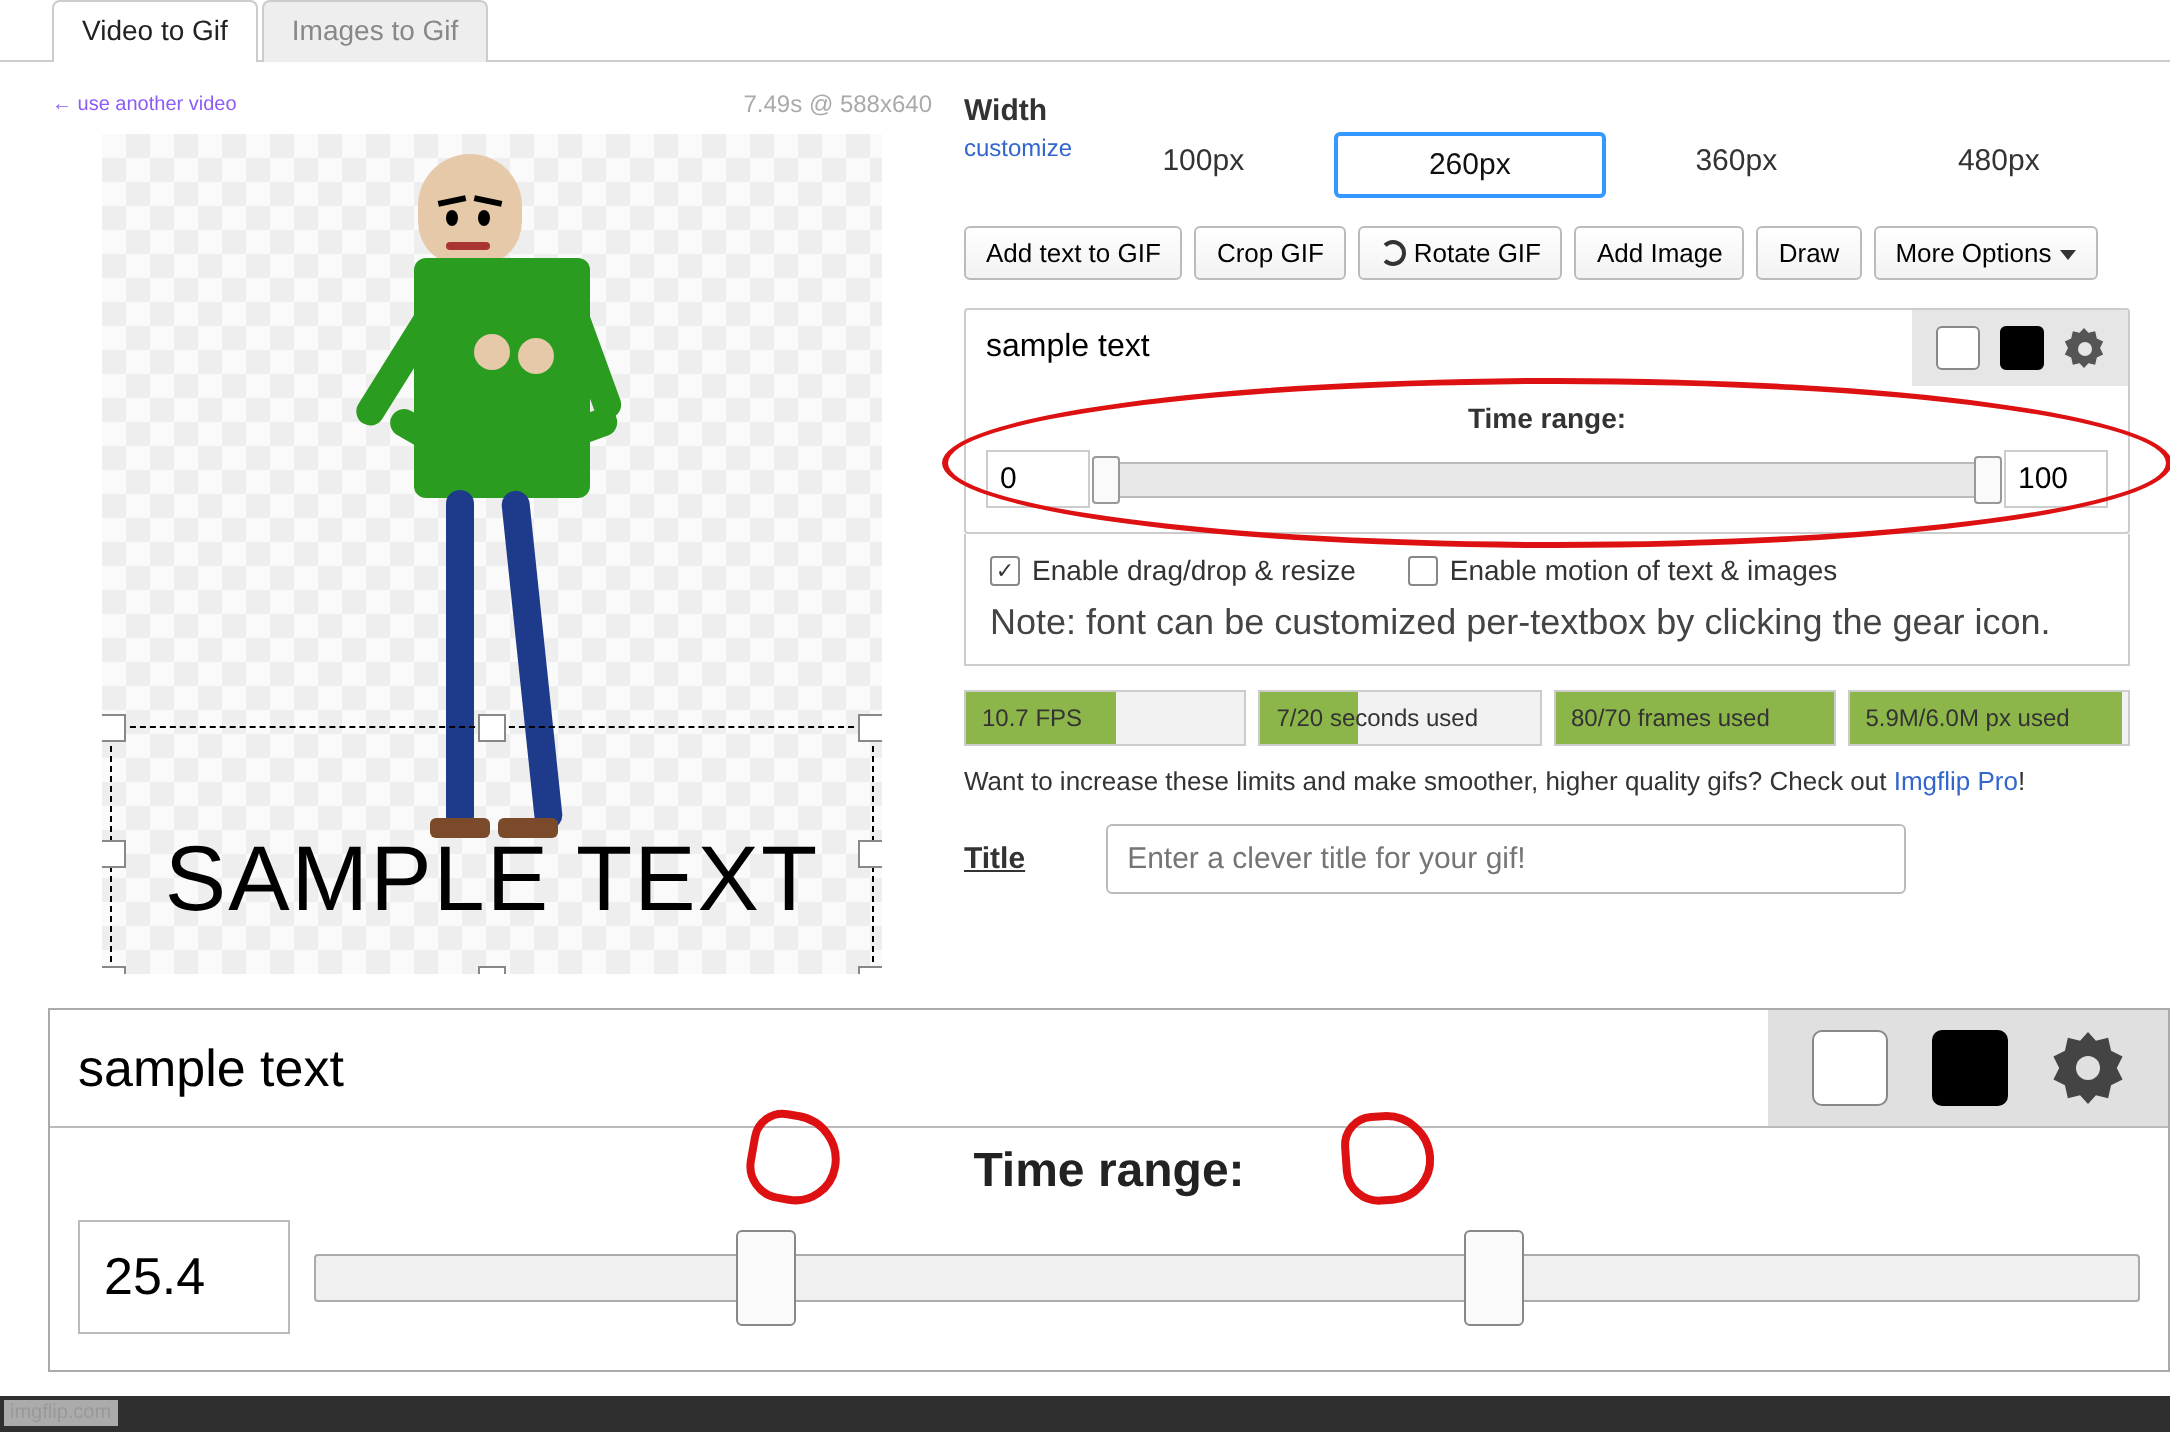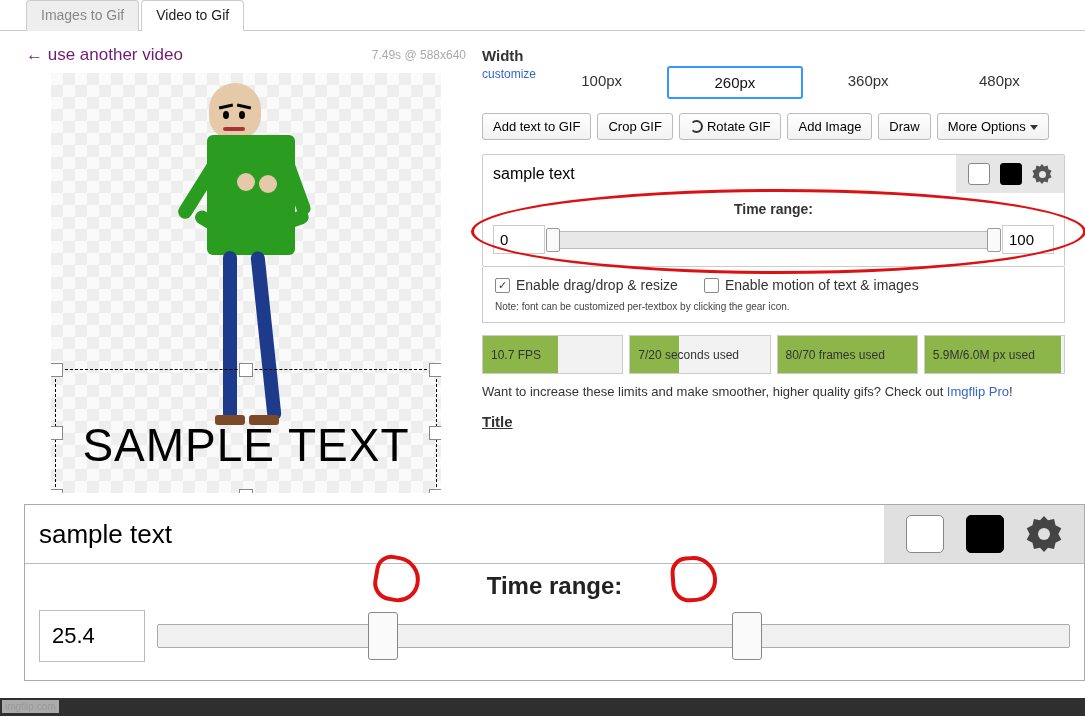--- a/index.html
+++ b/index.html
@@ -9,21 +9,21 @@
 .tabs { display: flex; gap: 2px; margin-left: 26px; }
 .tab { padding: 6px 14px 8px; border: 1px solid #ccc; border-bottom: none; border-radius: 4px 4px 0 0; font-size: 14px; cursor: pointer; background: #eee; color: #888; }
 .tab.active { background: #fff; color: #222; font-weight: 500; }
 .tab-divider { border-bottom: 1px solid #ccc; margin-top: -1px; }
 
 .main { display: flex; padding: 14px 20px 0 26px; gap: 16px; }
 
 
 .left { width: 440px; }
 .use-row { display: flex; justify-content: space-between; align-items: center; margin-bottom: 8px; }
-.use-another { color: #701a75; font-size: 17px; cursor: pointer; }
+.use-another { color: #8b5cf6; font-size: 10px; cursor: pointer; }
 .dims { color: #aaa; font-size: 12px; }
 
 .preview {
   width: 390px; height: 420px; margin: 0 auto; position: relative;
   background-image:
     linear-gradient(45deg, #eee 25%, transparent 25%),
     linear-gradient(-45deg, #eee 25%, transparent 25%),
     linear-gradient(45deg, transparent 75%, #eee 75%),
     linear-gradient(-45deg, transparent 75%, #eee 75%);
   background-size: 24px 24px;
@@ -93,24 +93,24 @@
 .range-num { width: 52px; border: 1px solid #ccc; padding: 5px 6px; font-size: 15px; text-align: left; }
 .range-track { flex: 1; height: 18px; background: #e8e8e8; border: 1px solid #bbb; border-radius: 2px; position: relative; }
 .range-handle { position: absolute; width: 14px; height: 24px; background: #fafafa; border: 1px solid #999; border-radius: 2px; top: -4px; cursor: grab; }
 .range-handle.rh1 { left: -8px; } .range-handle.rh2 { right: -8px; }
 .red-circle { position: absolute; left: -12px; right: -22px; top: -4px; bottom: -8px; border: 3px solid #d11; border-radius: 50%; pointer-events: none; }
 
 .checks { border: 1px solid #ccc; border-top: none; padding: 10px 12px; font-size: 14px; color: #333; margin-top: -10px; margin-bottom: 12px; }
 .check-row { display: flex; gap: 26px; margin-bottom: 8px; }
 .chk { display: flex; align-items: center; gap: 6px; cursor: pointer; }
 .chkbox { width: 15px; height: 15px; border: 1px solid #888; border-radius: 2px; display: inline-flex; align-items: center; justify-content: center; font-size: 11px; color: #333; }
-.note { font-size: 10px; color: #444; }
+.note { font-size: 18px; color: #444; }
 
 .stats { display: flex; gap: 6px; margin-bottom: 10px; }
-.stat { flex: 1; border: 1px solid #ccc; position: relative; font-size: 12px; color: #333; height: 39px; display: flex; align-items: center; padding: 0 8px; background: #f2f2f2; overflow: hidden; }
+.stat { flex: 1; border: 1px solid #ccc; position: relative; font-size: 12px; color: #333; height: 28px; display: flex; align-items: center; padding: 0 8px; background: #f2f2f2; overflow: hidden; }
 .stat-fill { position: absolute; left: 0; top: 0; bottom: 0; background: #8db64a; z-index: 0; }
 .stat span { position: relative; z-index: 1; }
 
 .promo { font-size: 13px; color: #333; margin-bottom: 14px; }
 .promo a { color: #3366cc; cursor: pointer; }
 
 .title-row { display: flex; align-items: center; gap: 40px; }
 .title-label { font-size: 15px; font-weight: 600; color: #333; text-decoration: underline; }
 .title-input { flex: 0 0 400px; border: 1px solid #bbb; border-radius: 3px; padding: 8px 10px; font-size: 15px; }
 
@@ -123,37 +123,37 @@
 .zoom-input { flex: 1; border: none; padding: 10px 14px; font-size: 26px; outline: none; }
 .zoom-tools { background: #e0e0e0; display: flex; gap: 22px; align-items: center; padding: 10px 22px; }
 .zoom-swatch { width: 38px; height: 38px; border: 1px solid #888; border-radius: 5px; cursor: pointer; }
 .zoom-swatch.white { background: #fff; } .zoom-swatch.black { background: #000; border-color: #000; }
 .zoom-gear { width: 36px; height: 36px; background: #444; cursor: pointer; clip-path: polygon(50% 0,61% 12%,78% 8%,82% 26%,98% 34%,90% 50%,98% 66%,82% 74%,78% 92%,61% 88%,50% 100%,39% 88%,22% 92%,18% 74%,2% 66%,10% 50%,2% 34%,18% 26%,22% 8%,39% 12%); position: relative; }
 .zoom-gear::after { content: ""; position: absolute; width: 12px; height: 12px; background: #e0e0e0; border-radius: 50%; left: 12px; top: 12px; }
 
 .zoom-range { padding: 8px 14px 18px; position: relative; }
 .zoom-range-label { text-align: center; font-size: 24px; font-weight: 600; color: #222; margin-bottom: 10px; }
 .zoom-range-row { display: flex; align-items: center; gap: 12px; }
-.zoom-num { width: 106px; border: 1px solid #bbb; padding: 12px 12px; font-size: 22px; }
+.zoom-num { width: 106px; border: 1px solid #bbb; padding: 12px 12px; font-size: 26px; }
 .zoom-track { flex: 1; height: 24px; background: #f0f0f0; border: 1px solid #aaa; border-radius: 2px; position: relative; }
 .zoom-handle { position: absolute; width: 30px; height: 48px; background: #fafafa; border: 1px solid #888; border-radius: 3px; top: -13px; cursor: grab; }
 .zoom-handle.zh1 { left: 23%; } .zoom-handle.zh2 { left: 63%; }
 .red-arrow { position: absolute; width: 46px; height: 46px; border: 4px solid #d11; border-radius: 40% 60% 55% 45%; pointer-events: none; top: -8px; }
 .red-arrow.ra1 { left: 33%; transform: rotate(10deg); }
 .red-arrow.ra2 { left: 61%; transform: rotate(-4deg); }
 
 .watermark { position: absolute; left: 2px; top: 700px; font-size: 10px; color: #999; background: rgba(255,255,255,.6); padding: 1px 3px; }
 .bottom-bg { position: absolute; left: 0; right: 0; bottom: 0; height: 18px; background: #2f2f2f; }
 </style>
 </head>
 <body>
 
 <div class="tabs">
+  <div class="tab active">Video to Gif</div>
   <div class="tab">Images to Gif</div>
-  <div class="tab active">Video to Gif</div>
 </div>
 <div class="tab-divider"></div>
 
 <div class="main">
   <div class="left">
     <div class="use-row">
       <span class="use-another">← use another video</span>
       <span class="dims">7.49s @ 588x640</span>
     </div>
     <div class="preview">
@@ -276,20 +276,21 @@
           <span>5.9M/6.0M px used</span>
         </div>
     </div>
 
     <div class="promo">
       <span>Want to increase these limits and make smoother, higher quality gifs? Check out </span><a>Imgflip Pro</a><span>!</span>
     </div>
 
     <div class="title-row">
       <span class="title-label">Title</span>
+      <input class="title-input" placeholder="Enter a clever title for your gif!" style="">
     </div>
   </div>
 </div>
 
 <div class="zoom-panel">
   <div class="zoom-top">
     <input class="zoom-input" value="sample text" style="">
     <div class="zoom-tools">
       <div class="zoom-swatch white"></div>
       <div class="zoom-swatch black"></div>

